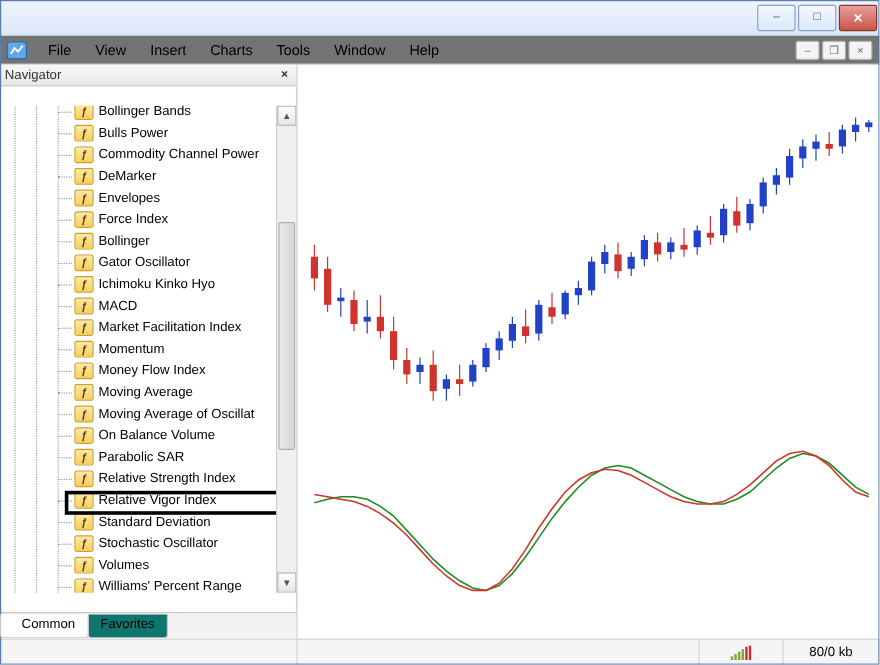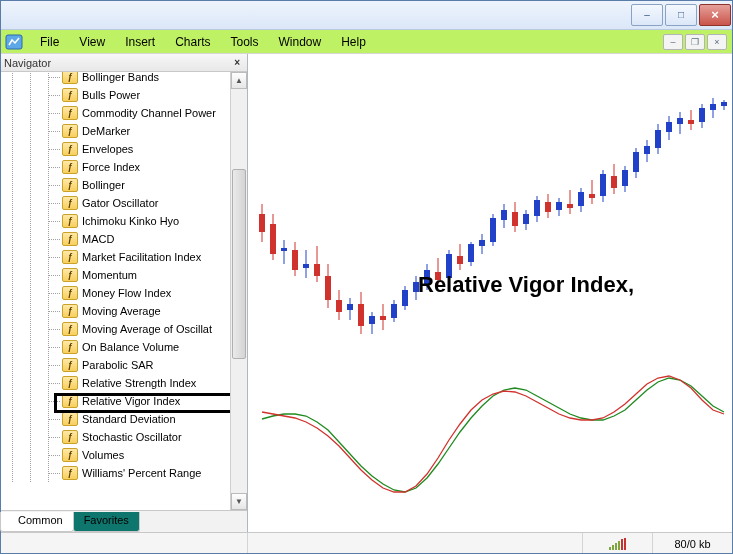--- a/index.html
+++ b/index.html
@@ -5,32 +5,32 @@
 * { box-sizing: border-box; margin: 0; padding: 0; }
 body { font-family: "Segoe UI", Tahoma, sans-serif; font-size: 12px; background: #fff; width: 733px; height: 554px; overflow: hidden; position: relative; }
 
 
 .title-bar { height: 30px; background: linear-gradient(#eef4fc, #dbe7f8); border-bottom: 1px solid #b9c9de; display: flex; align-items: center; justify-content: flex-end; padding: 0 2px; }
 .title-btns { display: flex; gap: 2px; }
 .title-btn { width: 32px; height: 22px; border: 1px solid #8aa3c4; border-radius: 2px; display: flex; align-items: center; justify-content: center; background: linear-gradient(#f4f8fe,#dbe7f8); font-size: 10px; color: #3a5b88; }
 .title-btn.close { background: linear-gradient(#e6a09a,#c9544a); color: #fff; border-color: #8e332a; font-weight: bold; font-size: 13px; }
 
 
-.menu-bar { height: 24px; display: flex; align-items: center; padding: 0 4px; border-bottom: 1px solid #d6d6d6; background: #bef264; }
+.menu-bar { height: 24px; display: flex; align-items: center; padding: 0 4px; border-bottom: 1px solid #d6d6d6; background: #737373; }
 .app-icon { width: 20px; height: 20px; margin-right: 6px; display: flex; align-items: center; justify-content: center; }
 .menu-item { padding: 3px 10px; cursor: default; }
 .menu-spacer { flex: 1; }
 .doc-btns { display: flex; gap: 2px; padding-right: 2px; }
 .doc-btn { width: 20px; height: 16px; border: 1px solid #b4b4b4; border-radius: 2px; font-size: 9px; display: flex; align-items: center; justify-content: center; background: #f4f4f4; color: #5a6b80; }
 
 
 .main { display: flex; height: 478px; }
 
 
-.nav-panel { width: 248px; border-right: 1px solid #aeb8c4; background: #fff; display: flex; flex-direction: column; }
+.nav-panel { width: 248px; border-right: 1px solid #aeb8c4; background: #fff; display: flex; flex-direction: column; gap: 16px; }
 .nav-header { height: 18px; background: linear-gradient(#f7f7f7,#e8e8e8); border-bottom: 1px solid #c8c8c8; display: flex; align-items: center; padding: 0 4px; font-size: 11px; color: #333; }
 .nav-close { margin-left: auto; font-size: 10px; font-weight: bold; padding: 0 3px; }
 .nav-body { flex: 1; overflow: hidden; position: relative; display: flex; }
 .tree-area { flex: 1; overflow: hidden; position: relative; }
 .tree-inner { position: absolute; top: -4px; left: 0; right: 0; }
 .tree-gutter { position: absolute; left: 0; top: 0; bottom: 0; width: 30px; }
 .vline { position: absolute; border-left: 1px dotted #a0a0a0; top: 0; bottom: 0; }
 .tree-item { height: 18px; display: flex; align-items: center; padding-left: 62px; position: relative; font-size: 11px; color: #000; white-space: nowrap; }
 .tree-item .hline { position: absolute; left: 48px; width: 12px; border-top: 1px dotted #a0a0a0; top: 9px; }
 .fi { width: 16px; height: 14px; margin-right: 4px; background: linear-gradient(#ffe9a8,#f8cf5e); border: 1px solid #c9a227; border-radius: 2px; display: flex; align-items: center; justify-content: center; font-size: 9px; font-style: italic; font-weight: bold; color: #5b4100; }
@@ -329,21 +329,20 @@
         <line x1="454" y1="50" x2="454" y2="74" stroke="#2142c8" stroke-width="1"></line>
         <rect x="451" y="54" width="6" height="14" fill="#2142c8"></rect>
         <line x1="465" y1="44" x2="465" y2="64" stroke="#2142c8" stroke-width="1"></line>
         <rect x="462" y="50" width="6" height="6" fill="#2142c8"></rect>
         <line x1="476" y1="46" x2="476" y2="56" stroke="#2142c8" stroke-width="1"></line>
         <rect x="473" y="48" width="6" height="4" fill="#2142c8"></rect>
         <path d="M14 365 L25 362 L36 360 L47 360 L58 362 L69 368 L80 376 L91 388 L102 400 L113 412 L124 422 L135 430 L146 436 L157 438 L168 434 L179 424 L190 410 L201 394 L212 378 L223 364 L234 352 L245 342 L256 336 L267 334 L278 336 L289 342 L300 348 L311 354 L322 360 L333 364 L344 366 L355 366 L366 362 L377 356 L388 346 L399 336 L410 328 L421 324 L432 326 L443 332 L454 342 L465 352 L476 358 " fill="none" stroke="#1f8a1f" stroke-width="1.3"></path>
         <path d="M14 358 L25 360 L36 362 L47 364 L58 368 L69 374 L80 382 L91 392 L102 404 L113 416 L124 426 L135 434 L146 438 L157 438 L168 432 L179 420 L190 404 L201 386 L212 370 L223 356 L234 346 L245 340 L256 337 L267 338 L278 342 L289 348 L300 354 L311 360 L322 364 L333 366 L344 366 L355 364 L366 358 L377 350 L388 340 L399 330 L410 324 L421 322 L432 326 L443 334 L454 346 L465 356 L476 360 " fill="none" stroke="#d0332d" stroke-width="1.3"></path>
       </svg>
     <div class="annotation-title" style="left:170px; top:218px">
-      <div>Relative Vigor Index,</div>
     </div>
   </div>
 </div>
 
 <div class="status-bar">
   <div class="status-seg w1"></div>
   <div class="status-seg w2"></div>
   <div class="status-seg w3">
     <div class="conn-bars">
         <span></span>

